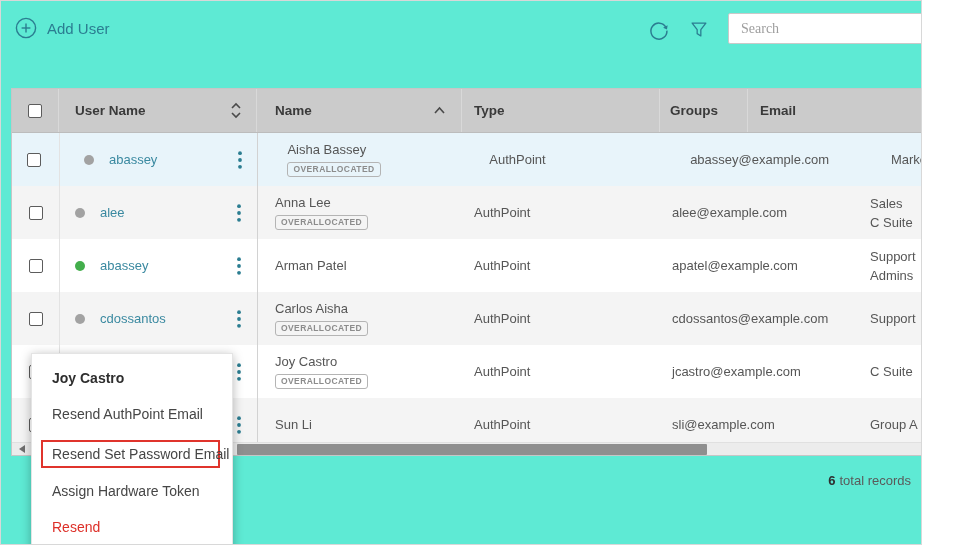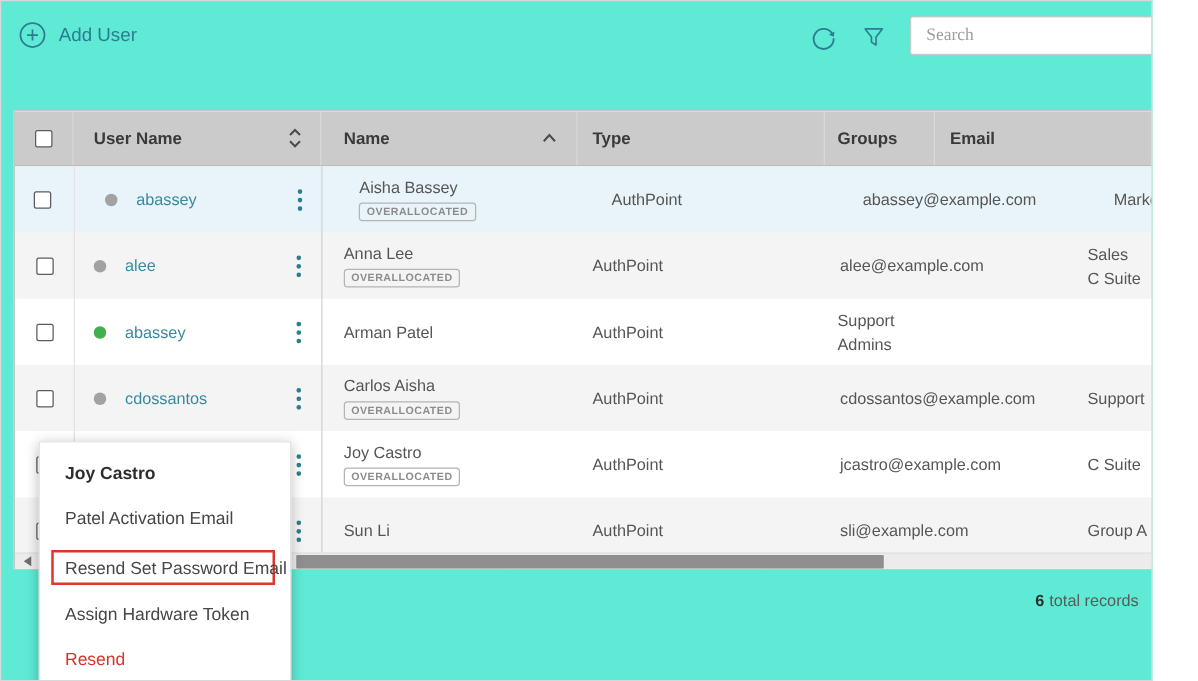--- a/index.html
+++ b/index.html
@@ -228,20 +228,21 @@
                 <circle cx="2" cy="9" r="1.9" fill="currentColor"></circle>
                 <circle cx="2" cy="15.8" r="1.9" fill="currentColor"></circle>
               </svg>
       </span>
     </div>
     <div class="cell c-name">
       <span class="fullname">Arman Patel</span>
 
     </div>
     <div class="cell c-type">AuthPoint</div>
+    <div class="cell c-email">apatel@example.com</div>
     <div class="cell c-groups">
             <div>Support</div>
             <div>Admins</div>
           </div>
   </div>
 
   <div class="trow stripe">
     <div class="cell c-check">
       <span class="checkbox"></span>
     </div>
@@ -336,19 +337,19 @@
     </div>
   </div>
 
   <div class="records">
     <b>6</b><span>total records</span>
   </div>
 
   <div class="menu">
     <div class="menu-title">Joy Castro</div>
     <div id="menu-items">
-        <div class="menu-item">Patel Activation Email</div>
+        <div class="menu-item">Resend AuthPoint Email</div>
         <div class="menu-item annotated">Resend Set Password Email</div>
         <div class="menu-item">Assign Hardware Token</div>
         <div class="menu-item danger">Resend</div>
       </div>
   </div>
 </div>
 
 </body></html>

